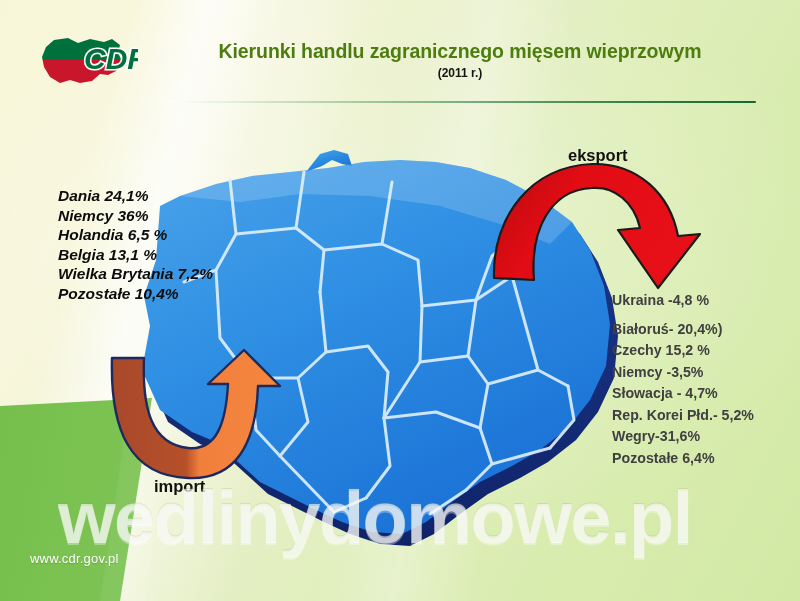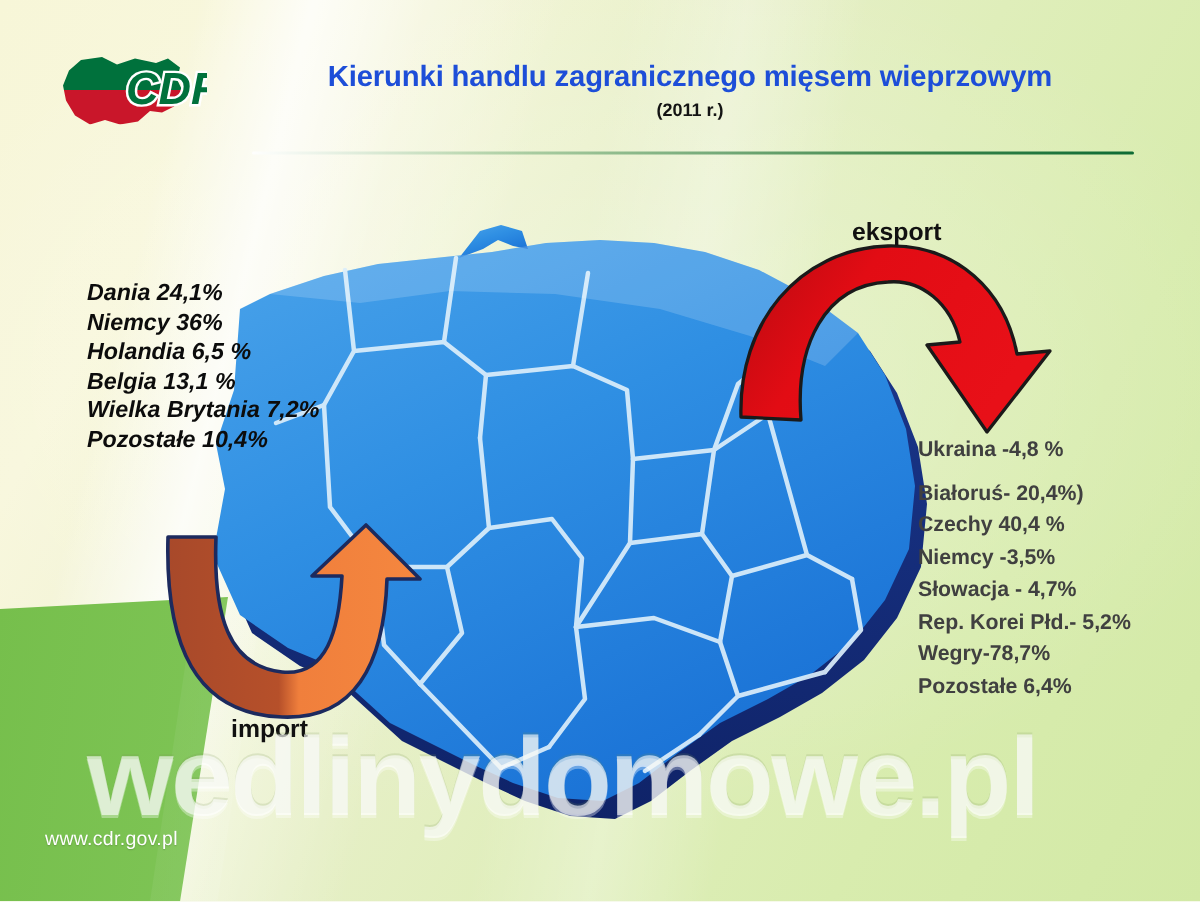--- a/index.html
+++ b/index.html
@@ -106,21 +106,21 @@
   .title-block {
     position: absolute;
     left: 150px;
     top: 40px;
     width: 620px;
     text-align: center;
   }
   .title-main {
     font-size: 19.5px;
     font-weight: bold;
-    color: #1d4ed8;
+    color: #4d7c0f;
     line-height: 1.18;
     letter-spacing: -0.1px;
   }
   .title-sub {
     font-size: 12px;
     font-weight: bold;
     color: #141414;
     margin-top: 3px;
   }
   .title-rule {
@@ -380,25 +380,25 @@
     <div class="row">Niemcy 36%</div>
     <div class="row">Holandia 6,5 %</div>
     <div class="row">Belgia 13,1 %</div>
     <div class="row">Wielka Brytania 7,2%</div>
     <div class="row">Pozostałe 10,4%</div>
   </div>
 
   <div class="list-right">
     <div class="row first">Ukraina -4,8 %</div>
     <div class="row">Białoruś- 20,4%)</div>
-    <div class="row">Czechy 40,4 %</div>
+    <div class="row">Czechy 15,2 %</div>
     <div class="row">Niemcy -3,5%</div>
     <div class="row">Słowacja - 4,7%</div>
     <div class="row">Rep. Korei Płd.- 5,2%</div>
-    <div class="row">Wegry-78,7%</div>
+    <div class="row">Wegry-31,6%</div>
     <div class="row">Pozostałe 6,4%</div>
   </div>
 
   <div class="watermark">wedlinydomowe.pl</div>
 
   <div class="site-url">www.cdr.gov.pl</div>
 
 </div>
 
 </body></html>

